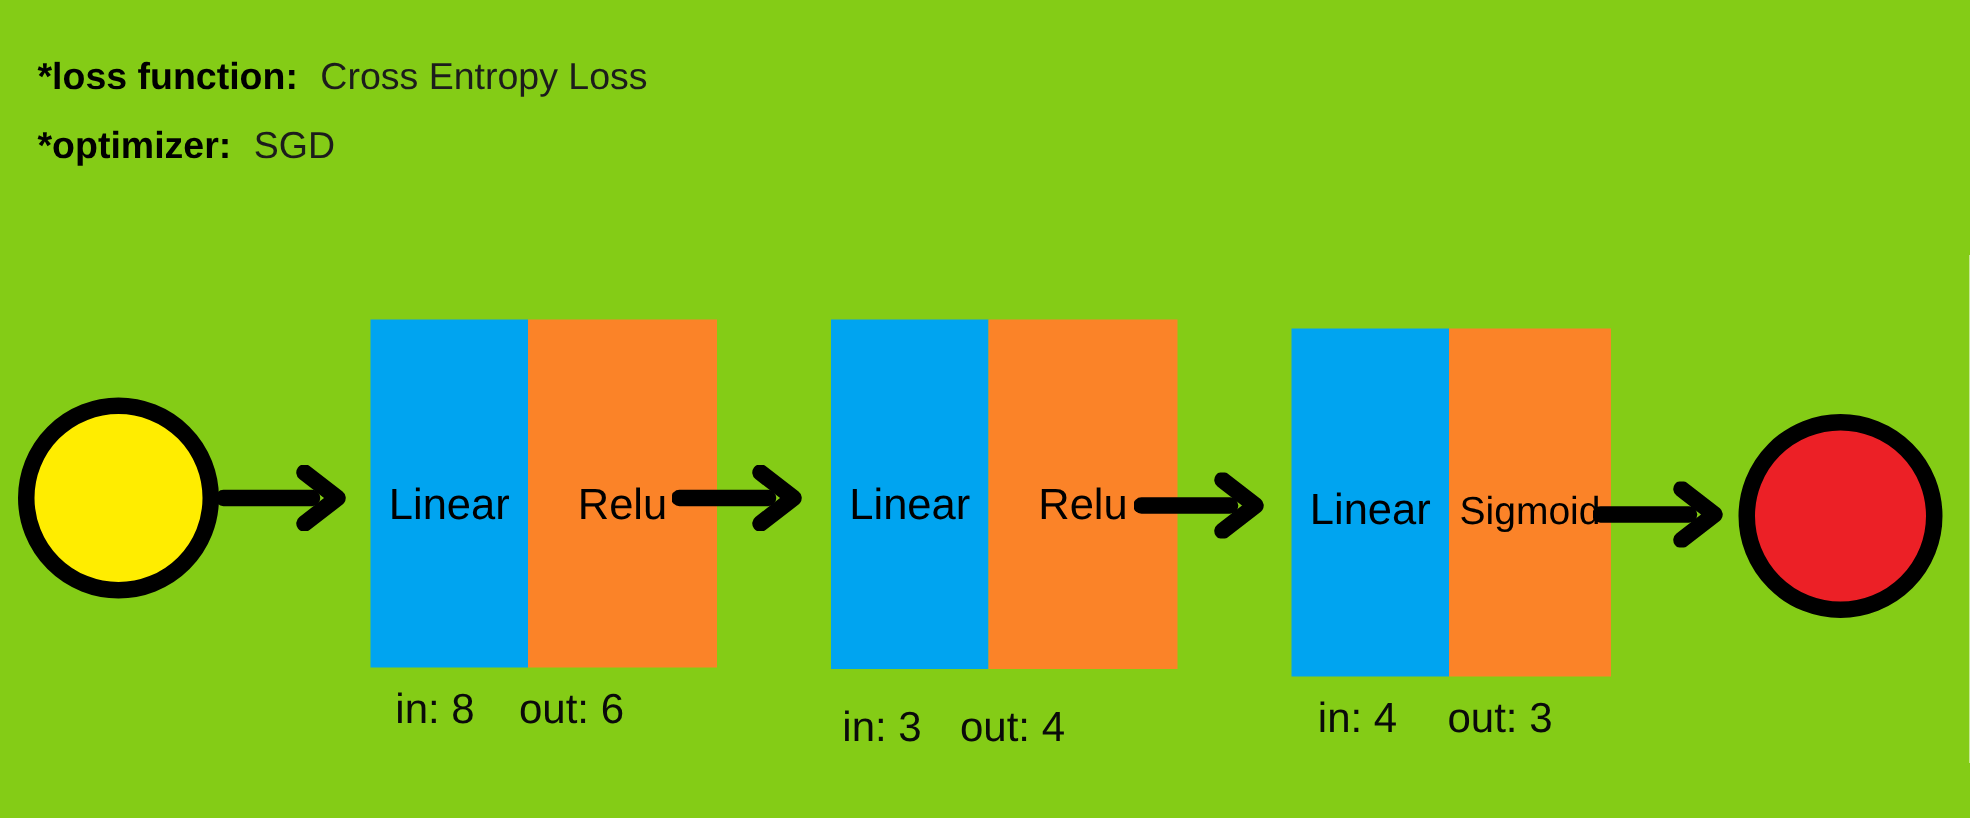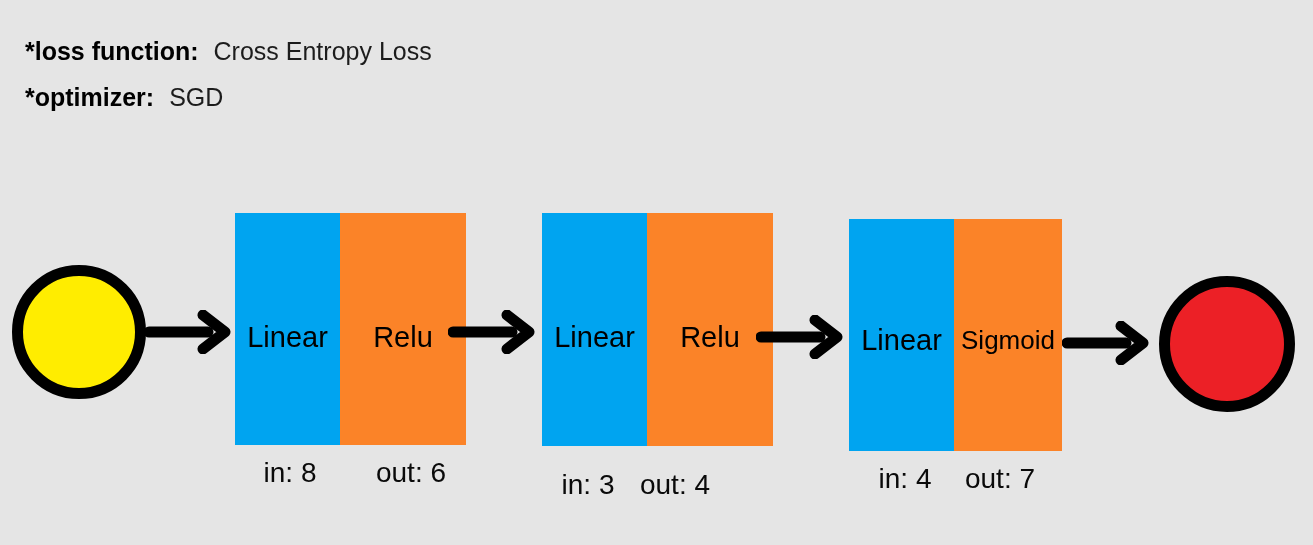--- a/index.html
+++ b/index.html
@@ -5,21 +5,21 @@
   html, body {
     margin: 0;
     padding: 0;
     background: #ffffff;
     font-family: "Liberation Sans", "DejaVu Sans", sans-serif;
   }
   .canvas {
     position: relative;
     width: 1313px;
     height: 545px;
-    background: #e5e5e5;
+    background: #84cc16;
     overflow: hidden;
     color: #000;
   }
   
   .notes {
     position: absolute;
     left: 25px;
     top: 28px;
     font-size: 25px;
     color: #0a0a0a;
@@ -40,21 +40,21 @@
 
   
   .arrow { position: absolute; width: 92px; height: 44px; color: #000; }
   .arrow svg { display: block; width: 100%; height: 100%; }
   .arrow.a1 { left: 144px;  top: 310px; }
   .arrow.a2 { left: 448px;  top: 310px; }
   .arrow.a3 { left: 756px;  top: 315px; }
   .arrow.a4 { left: 1062px; top: 321px; }
 
   
-  .layer-block { position: absolute; display: flex; }
+  .layer-block { position: absolute; display: flex; margin-left: 12px; }
   .layer-block .box {
     display: flex;
     align-items: center;
     justify-content: center;
     font-size: 29px;
     color: #000;
   }
   .layer-block .box > span { position: relative; top: 8px; }
   .block-1 { left: 235px; top: 213px; height: 232px; }
   .block-2 { left: 542px; top: 213px; height: 233px; }
@@ -66,21 +66,21 @@
 
   
   .io-label {
     position: absolute;
     transform: translateX(-50%);
     font-size: 28px;
     white-space: nowrap;
     color: #0a0a0a;
   }
   .io-in-1  { left: 290px;  top: 457px; }
-  .io-out-1 { left: 381px;  top: 457px; margin-left: 30px; }
+  .io-out-1 { left: 381px;  top: 457px; }
   .io-in-2  { left: 588px;  top: 469px; }
   .io-out-2 { left: 675px;  top: 469px; }
   .io-in-3  { left: 905px;  top: 463px; text-align: right; }
   .io-out-3 { left: 1000px; top: 463px; }
 </style>
 </head>
 <body>
 
 <div class="canvas">
 
@@ -142,21 +142,21 @@
 
   <div class="layer-block block-3">
     <div class="box linear" style="background: rgb(0, 164, 240);">
       <span>Linear</span>
     </div>
     <div class="box activation" style="background: rgb(251, 131, 40);">
       <span>Sigmoid</span>
     </div>
   </div>
   <div class="io-label io-in-3">in: 4</div>
-  <div class="io-label io-out-3">out: 7</div>
+  <div class="io-label io-out-3">out: 3</div>
 
   <div class="arrow a4">
     <svg viewBox="0 0 92 44" xmlns="http://www.w3.org/2000/svg">
       <line x1="5" y1="22" x2="64" y2="22" stroke="currentColor" stroke-width="11" stroke-linecap="round"></line>
       <polyline points="59,5 81,22 59,39" fill="none" stroke="currentColor" stroke-width="11" stroke-linecap="round" stroke-linejoin="round"></polyline>
     </svg>
   </div>
 
   <div class="node output" style="background: rgb(236, 32, 38);"></div>
 

